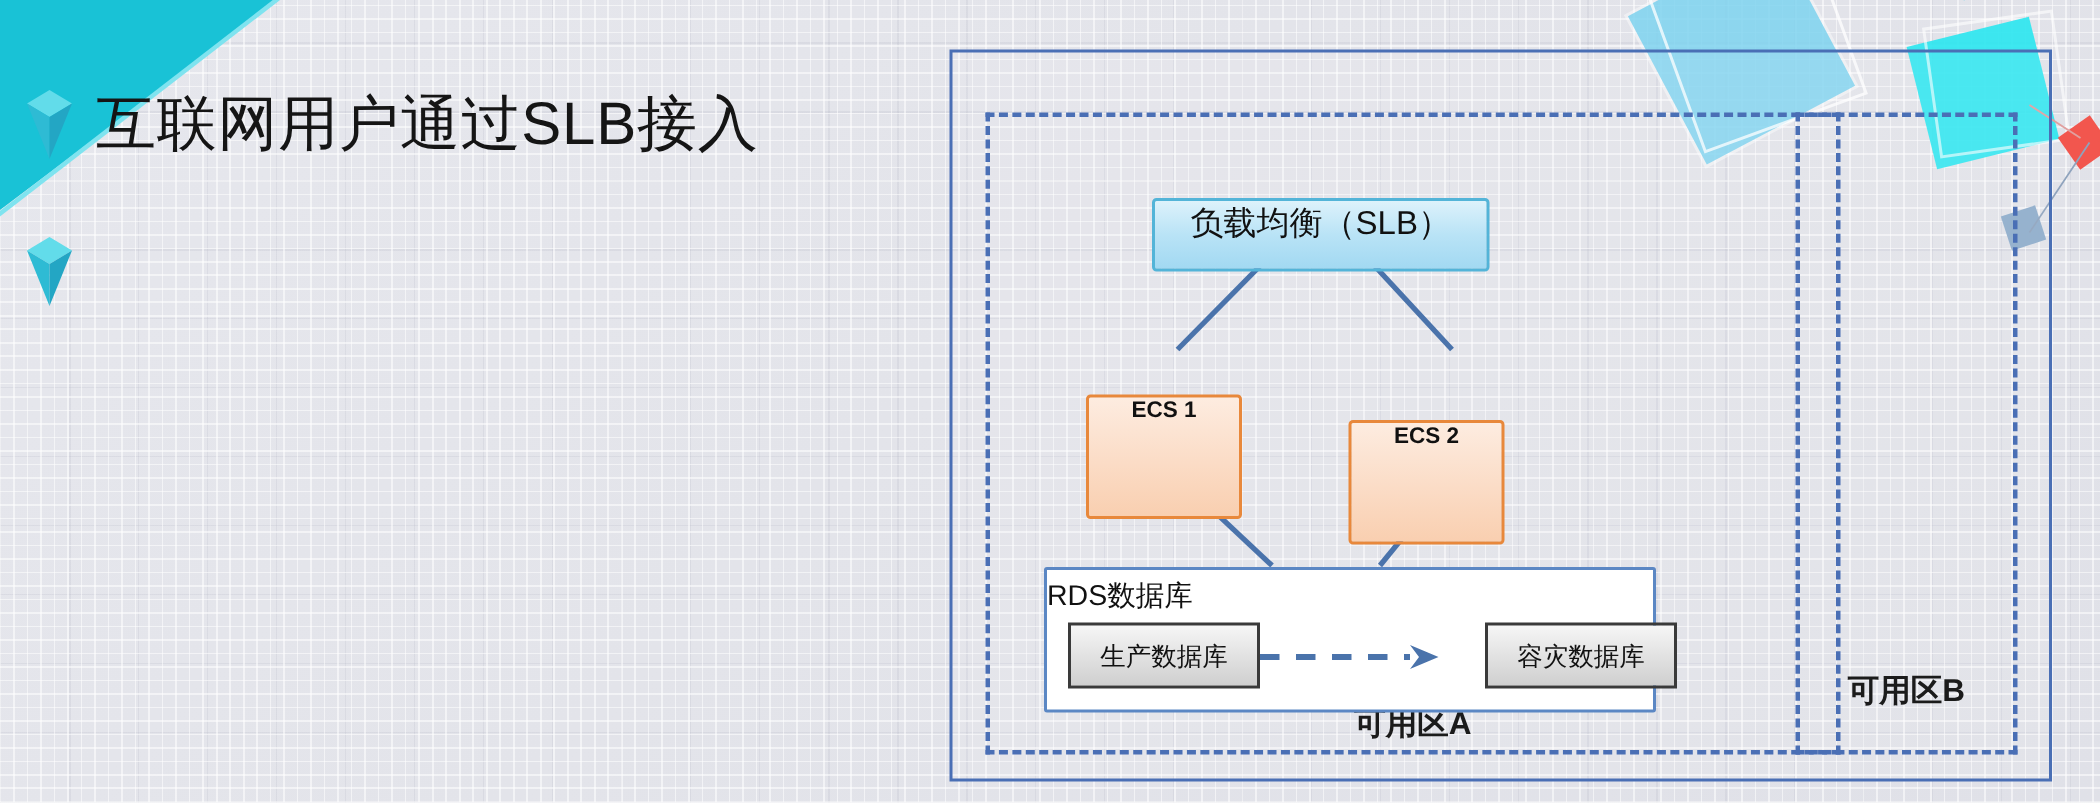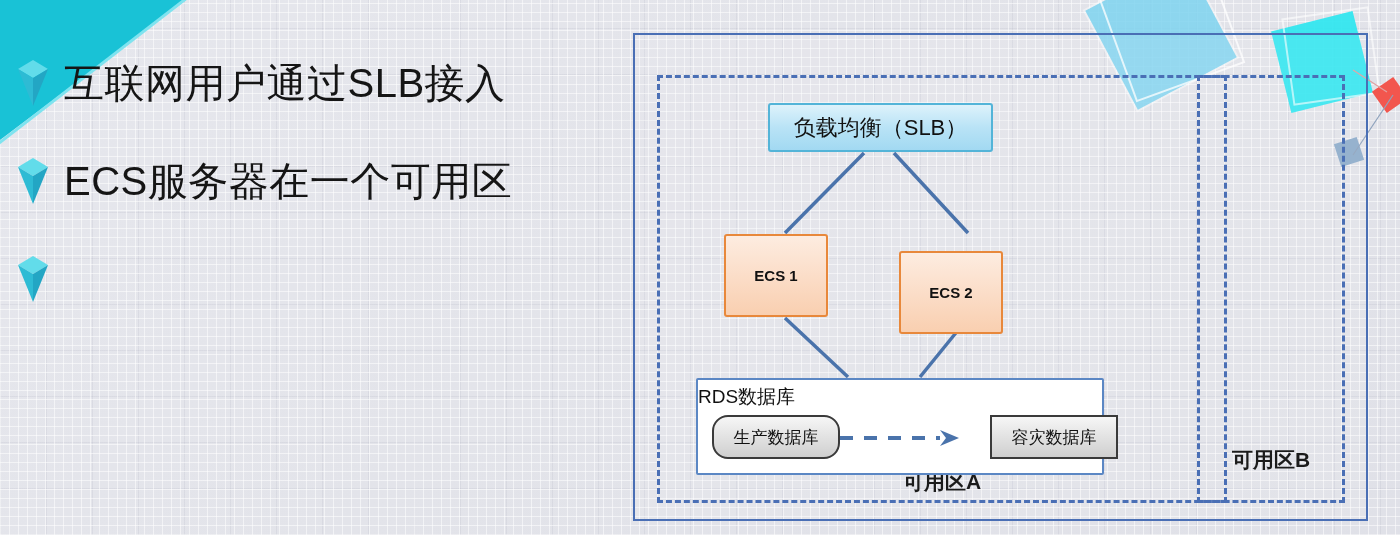--- a/index.html
+++ b/index.html
@@ -107,23 +107,24 @@
     font-size: 21px;
     color: #1b1b1b;
   }
   .zone-a .zone-label { bottom: 4px; }
   .zone-b .zone-label { bottom: 26px; }
 
   .node {
     position: absolute;
     box-sizing: border-box;
     display: flex;
-    align-items: center;
+    align-items: flex-start;
     justify-content: center;
     border-radius: 3px;
+    margin-top: 29px;
   }
 
   .node-slb {
     left: 133px;
     top: 68px;
     width: 225px;
     height: 49px;
     background: linear-gradient(180deg, #ddf2fb 0%, #b9e3f6 50%, #a2d9f2 100%);
     border: 2px solid #53b4d8;
     font-size: 22px;
@@ -169,21 +170,21 @@
     height: 44px;
     box-sizing: border-box;
     display: flex;
     align-items: center;
     justify-content: center;
     background: linear-gradient(180deg, #f6f6f6 0%, #e3e3e3 48%, #cfcfcf 100%);
     border: 2px solid #3a3a3a;
     font-size: 17px;
     color: #111;
   }
-  .db-prod { left: 14px; border-radius: 16px; }
+  .db-prod { left: 14px; }
   .db-dr   { left: 263px; margin-left: 29px; }
 
   .links { position: absolute; left: 0; top: 0; width: 735px; height: 488px; pointer-events: none; }
 </style>
 </head>
 <body>
 
 <div id="slide">
 
   <div class="corner-wedge"></div>
@@ -210,35 +211,27 @@
 
     <div class="bullet-row">
       <svg class="bullet-icon" viewBox="0 0 30 46">
         <polygon points="15,0 30,9 15,18 0,9" fill="#62dcea"></polygon>
         <polygon points="0,9 15,18 15,46" fill="#2ebbd4"></polygon>
         <polygon points="30,9 15,18 15,46" fill="#23a6c4"></polygon>
       </svg>
       <span class="bullet-text">互联网用户通过SLB接入</span>
     </div>
 
+
     <div class="bullet-row">
       <svg class="bullet-icon" viewBox="0 0 30 46">
         <polygon points="15,0 30,9 15,18 0,9" fill="#62dcea"></polygon>
         <polygon points="0,9 15,18 15,46" fill="#2ebbd4"></polygon>
         <polygon points="30,9 15,18 15,46" fill="#23a6c4"></polygon>
       </svg>
-      <span class="bullet-text">ECS服务器在一个可用区</span>
-    </div>
-
-    <div class="bullet-row">
-      <svg class="bullet-icon" viewBox="0 0 30 46">
-        <polygon points="15,0 30,9 15,18 0,9" fill="#62dcea"></polygon>
-        <polygon points="0,9 15,18 15,46" fill="#2ebbd4"></polygon>
-        <polygon points="30,9 15,18 15,46" fill="#23a6c4"></polygon>
-      </svg>
     </div>
 
   </div>
 
   <div class="diagram">
 
     <div class="zone zone-a">
       <div class="zone-label">可用区A</div>
     </div>
 

